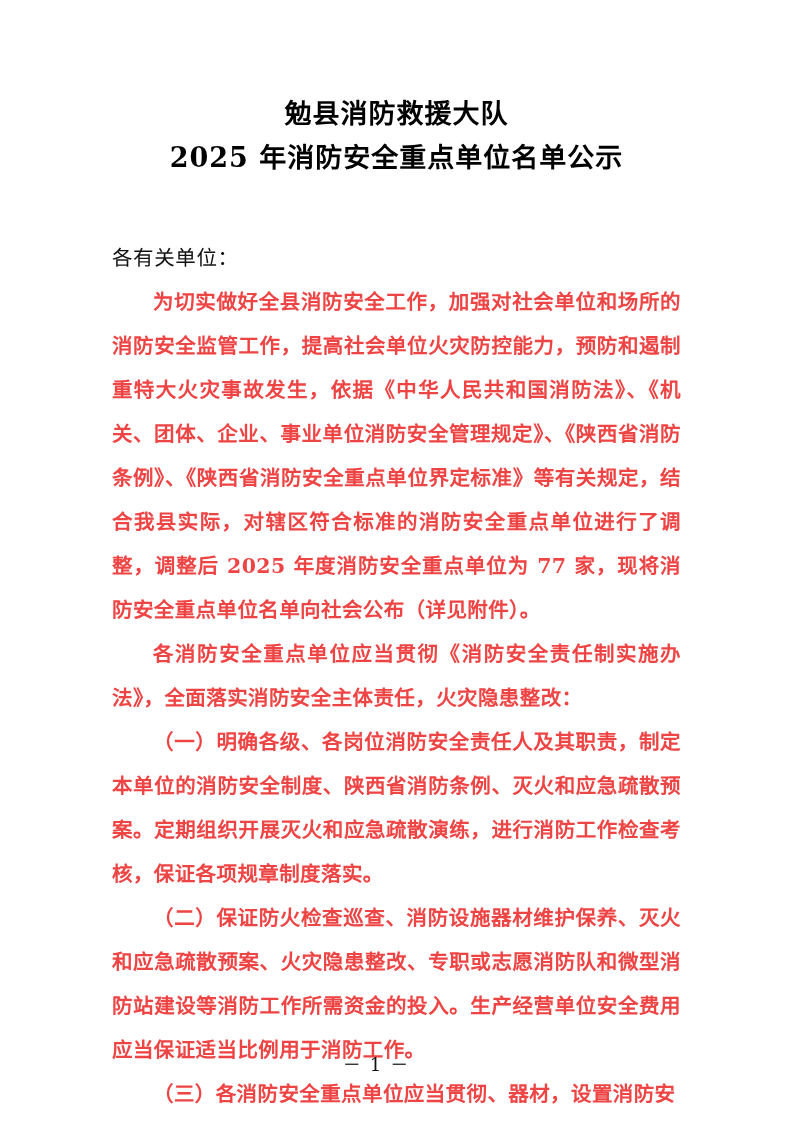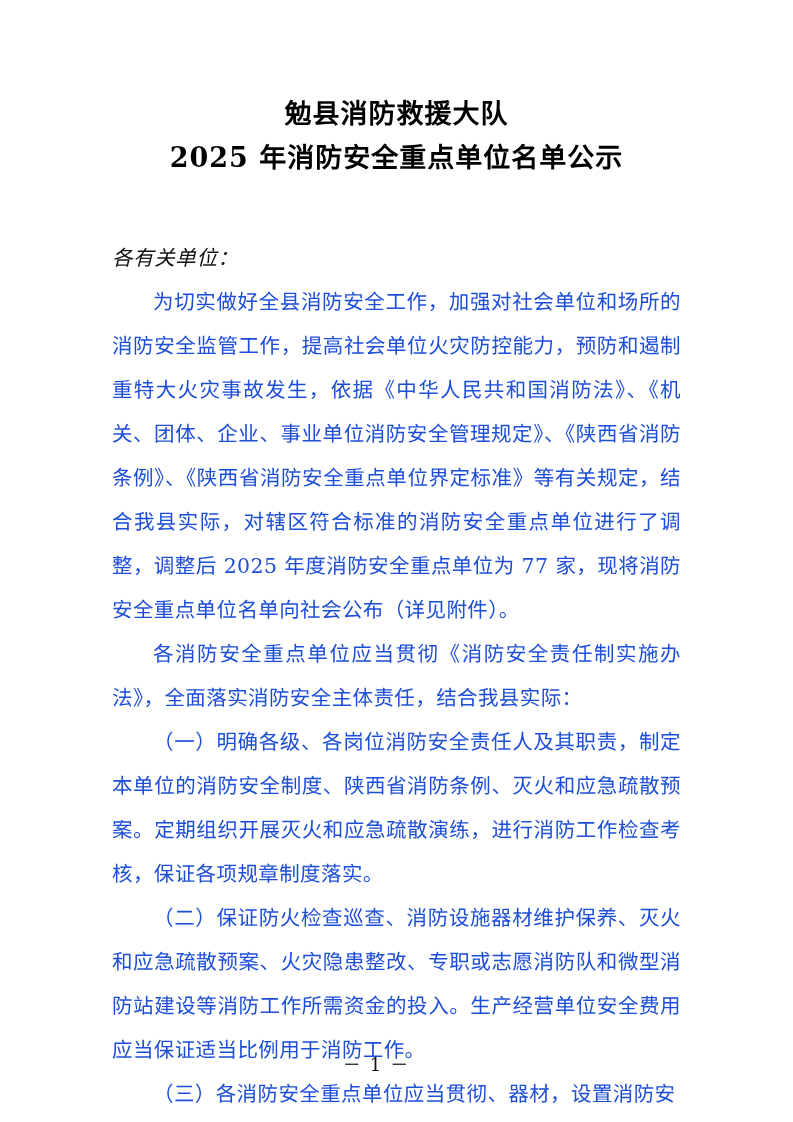--- a/index.html
+++ b/index.html
@@ -40,31 +40,31 @@
   }
   .title-gap {
     height: 56px;
   }
   .salutation {
     font-size: 20.5px;
     line-height: 44px;
     letter-spacing: 0.6px;
     margin: 0 0 0 0;
     color: #111111;
-    font-style: italic;
   }
   .body-para {
     font-size: 20.5px;
     line-height: 44px;
     letter-spacing: 0.4px;
     margin: 0;
     text-align: justify;
     text-justify: inter-ideograph;
     text-indent: 41px;
-    color: #1d4ed8;
+    color: #ef4444;
+    font-weight: bold;
   }
   .page-number {
     position: absolute;
     left: 0;
     right: 0;
     bottom: 46px;
     text-align: center;
     font-size: 18px;
     letter-spacing: 2px;
     color: #111111;
@@ -82,21 +82,21 @@
   <h1 class="doc-title">
     <span class="title-line">勉县消防救援大队</span>
     <span class="title-line">2025 年消防安全重点单位名单公示</span>
   </h1>
 
   <div class="title-gap"></div>
 
   <p class="salutation">各有关单位：</p>
 
   <p class="body-para">为切实做好全县消防安全工作，加强对社会单位和场所的消防安全监管工作，提高社会单位火灾防控能力，预防和遏制重特大火灾事故发生，依据《中华人民共和国消防法》、《机关、团体、企业、事业单位消防安全管理规定》、《陕西省消防条例》、《陕西省消防安全重点单位界定标准》等有关规定，结合我县实际，对辖区符合标准的消防安全重点单位进行了调整，调整后 2025 年度消防安全重点单位为 77 家，现将消防安全重点单位名单向社会公布（详见附件）。</p>
-  <p class="body-para">各消防安全重点单位应当贯彻《消防安全责任制实施办法》，全面落实消防安全主体责任，结合我县实际：</p>
+  <p class="body-para">各消防安全重点单位应当贯彻《消防安全责任制实施办法》，全面落实消防安全主体责任，火灾隐患整改：</p>
   <p class="body-para">（一）明确各级、各岗位消防安全责任人及其职责，制定本单位的消防安全制度、陕西省消防条例、灭火和应急疏散预案。定期组织开展灭火和应急疏散演练，进行消防工作检查考核，保证各项规章制度落实。</p>
   <p class="body-para">（二）保证防火检查巡查、消防设施器材维护保养、灭火和应急疏散预案、火灾隐患整改、专职或志愿消防队和微型消防站建设等消防工作所需资金的投入。生产经营单位安全费用应当保证适当比例用于消防工作。</p>
   <p class="body-para">（三）各消防安全重点单位应当贯彻、器材，设置消防安</p>
 
   <div class="page-number">
     <span class="dash">－</span><span>1</span><span class="dash">－</span>
   </div>
 
 </div>
 

